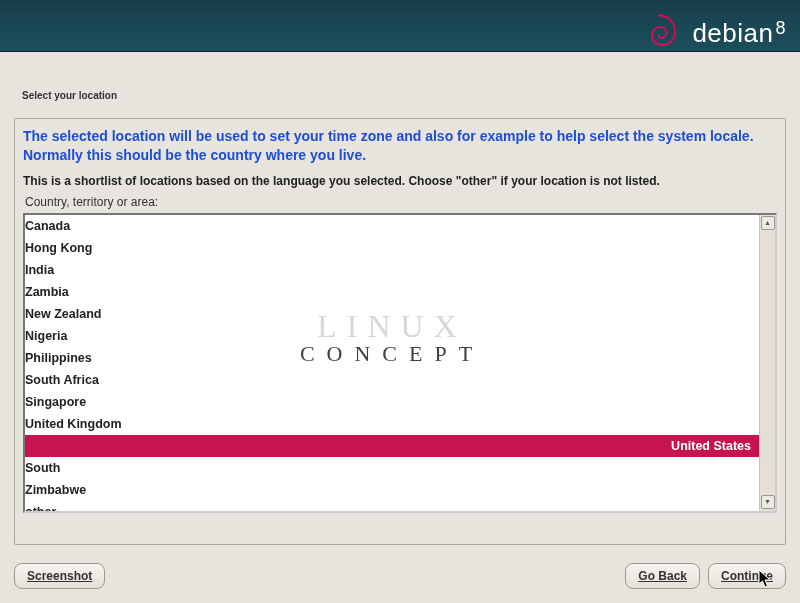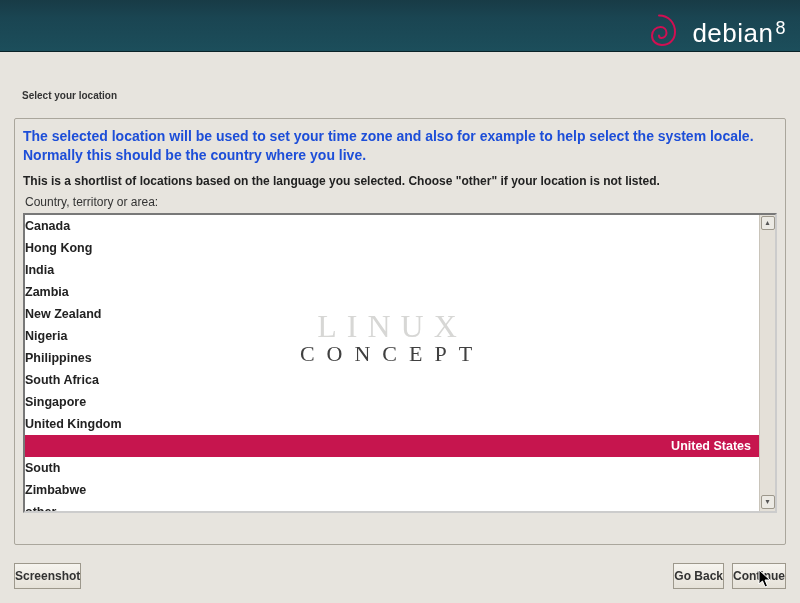--- a/index.html
+++ b/index.html
@@ -162,27 +162,28 @@
       position: absolute;
       left: 14px;
       right: 14px;
       bottom: 14px;
       display: flex;
       align-items: center;
     }
     .btn {
       background: linear-gradient(#f6f4ef, #e5e1d8);
       border: 1px solid #9d988c;
-      border-radius: 0;
-      padding: 5px 0;
+      border-radius: 8px;
+      padding: 5px 12px;
       font-size: 12px;
       font-weight: bold;
       color: #333;
       cursor: pointer;
       font-family: inherit;
+      text-decoration: underline;
     }
     .spacer { flex: 1; }
     .footer .btn + .btn { margin-left: 8px; }
     .cursor {
       position: absolute;
       right: 28px;
       bottom: 14px;
       width: 14px;
       height: 20px;
       z-index: 100;

